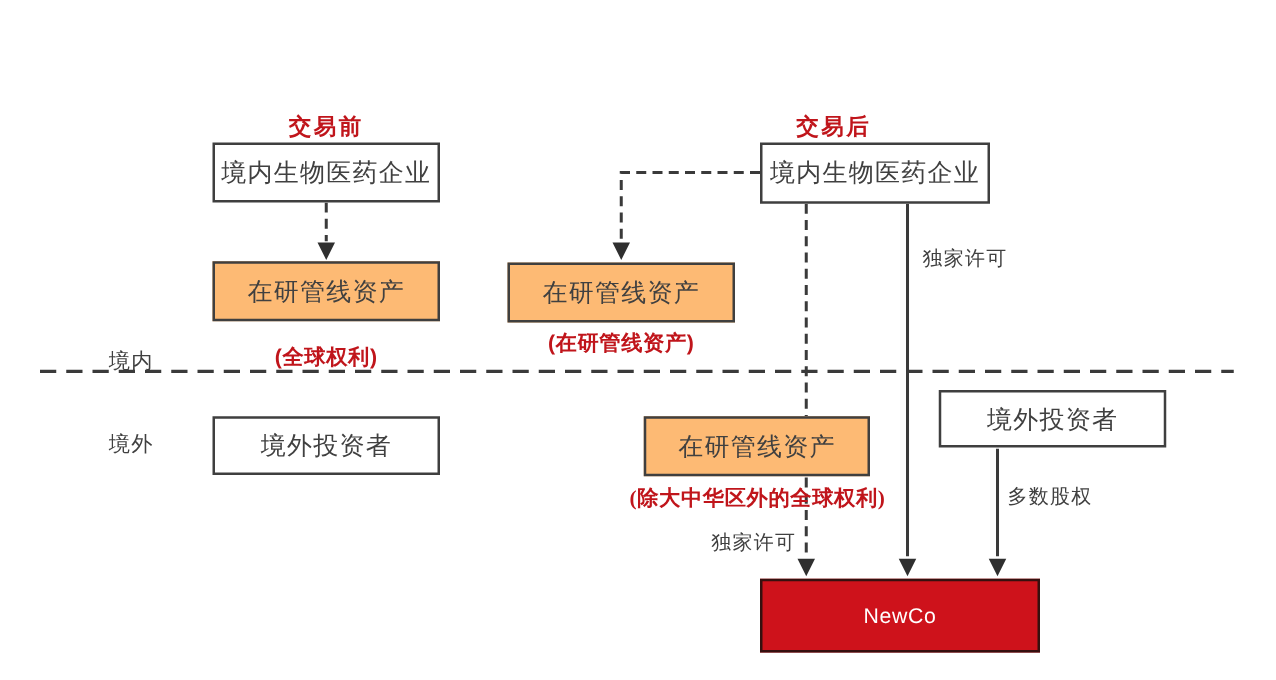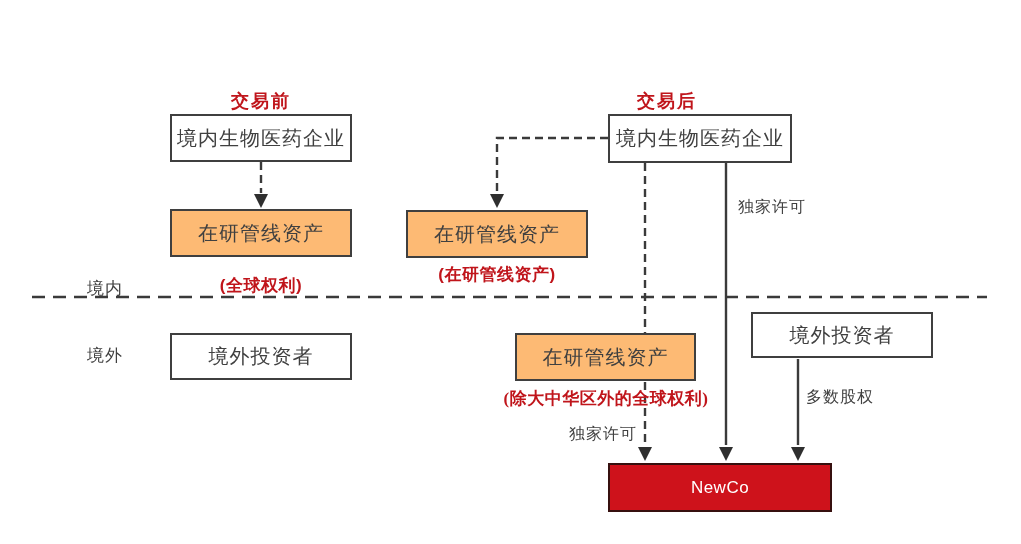--- a/index.html
+++ b/index.html
@@ -122,21 +122,21 @@
 
   <div class="box gray" style="left:515px; top:333px; width:181px; height:48px;">
     <span>在研管线资产</span>
   </div>
   <div class="rights" style="left:496px; top:387px; width:220px;font-family:Liberation Serif, serif;">(除大中华区外的全球权利)</div>
 
   <div class="box" style="left:751px; top:312px; width:182px; height:46px;">
     <span>境外投资者</span>
   </div>
 
-  <div class="box newco" style="left:608px; top:463px; width:224px; height:49px;">
+  <div class="box newco" style="left:608px; top:463px; width:224px; height:59px;">
     <span>NewCo</span>
   </div>
 
   <div class="lbl" style="left:738px; top:197px;">独家许可</div>
   <div class="lbl" style="left:806px; top:387px;">多数股权</div>
   <div class="lbl" style="left:569px; top:424px;">独家许可</div>
 
 </div>
 
 </body></html>

